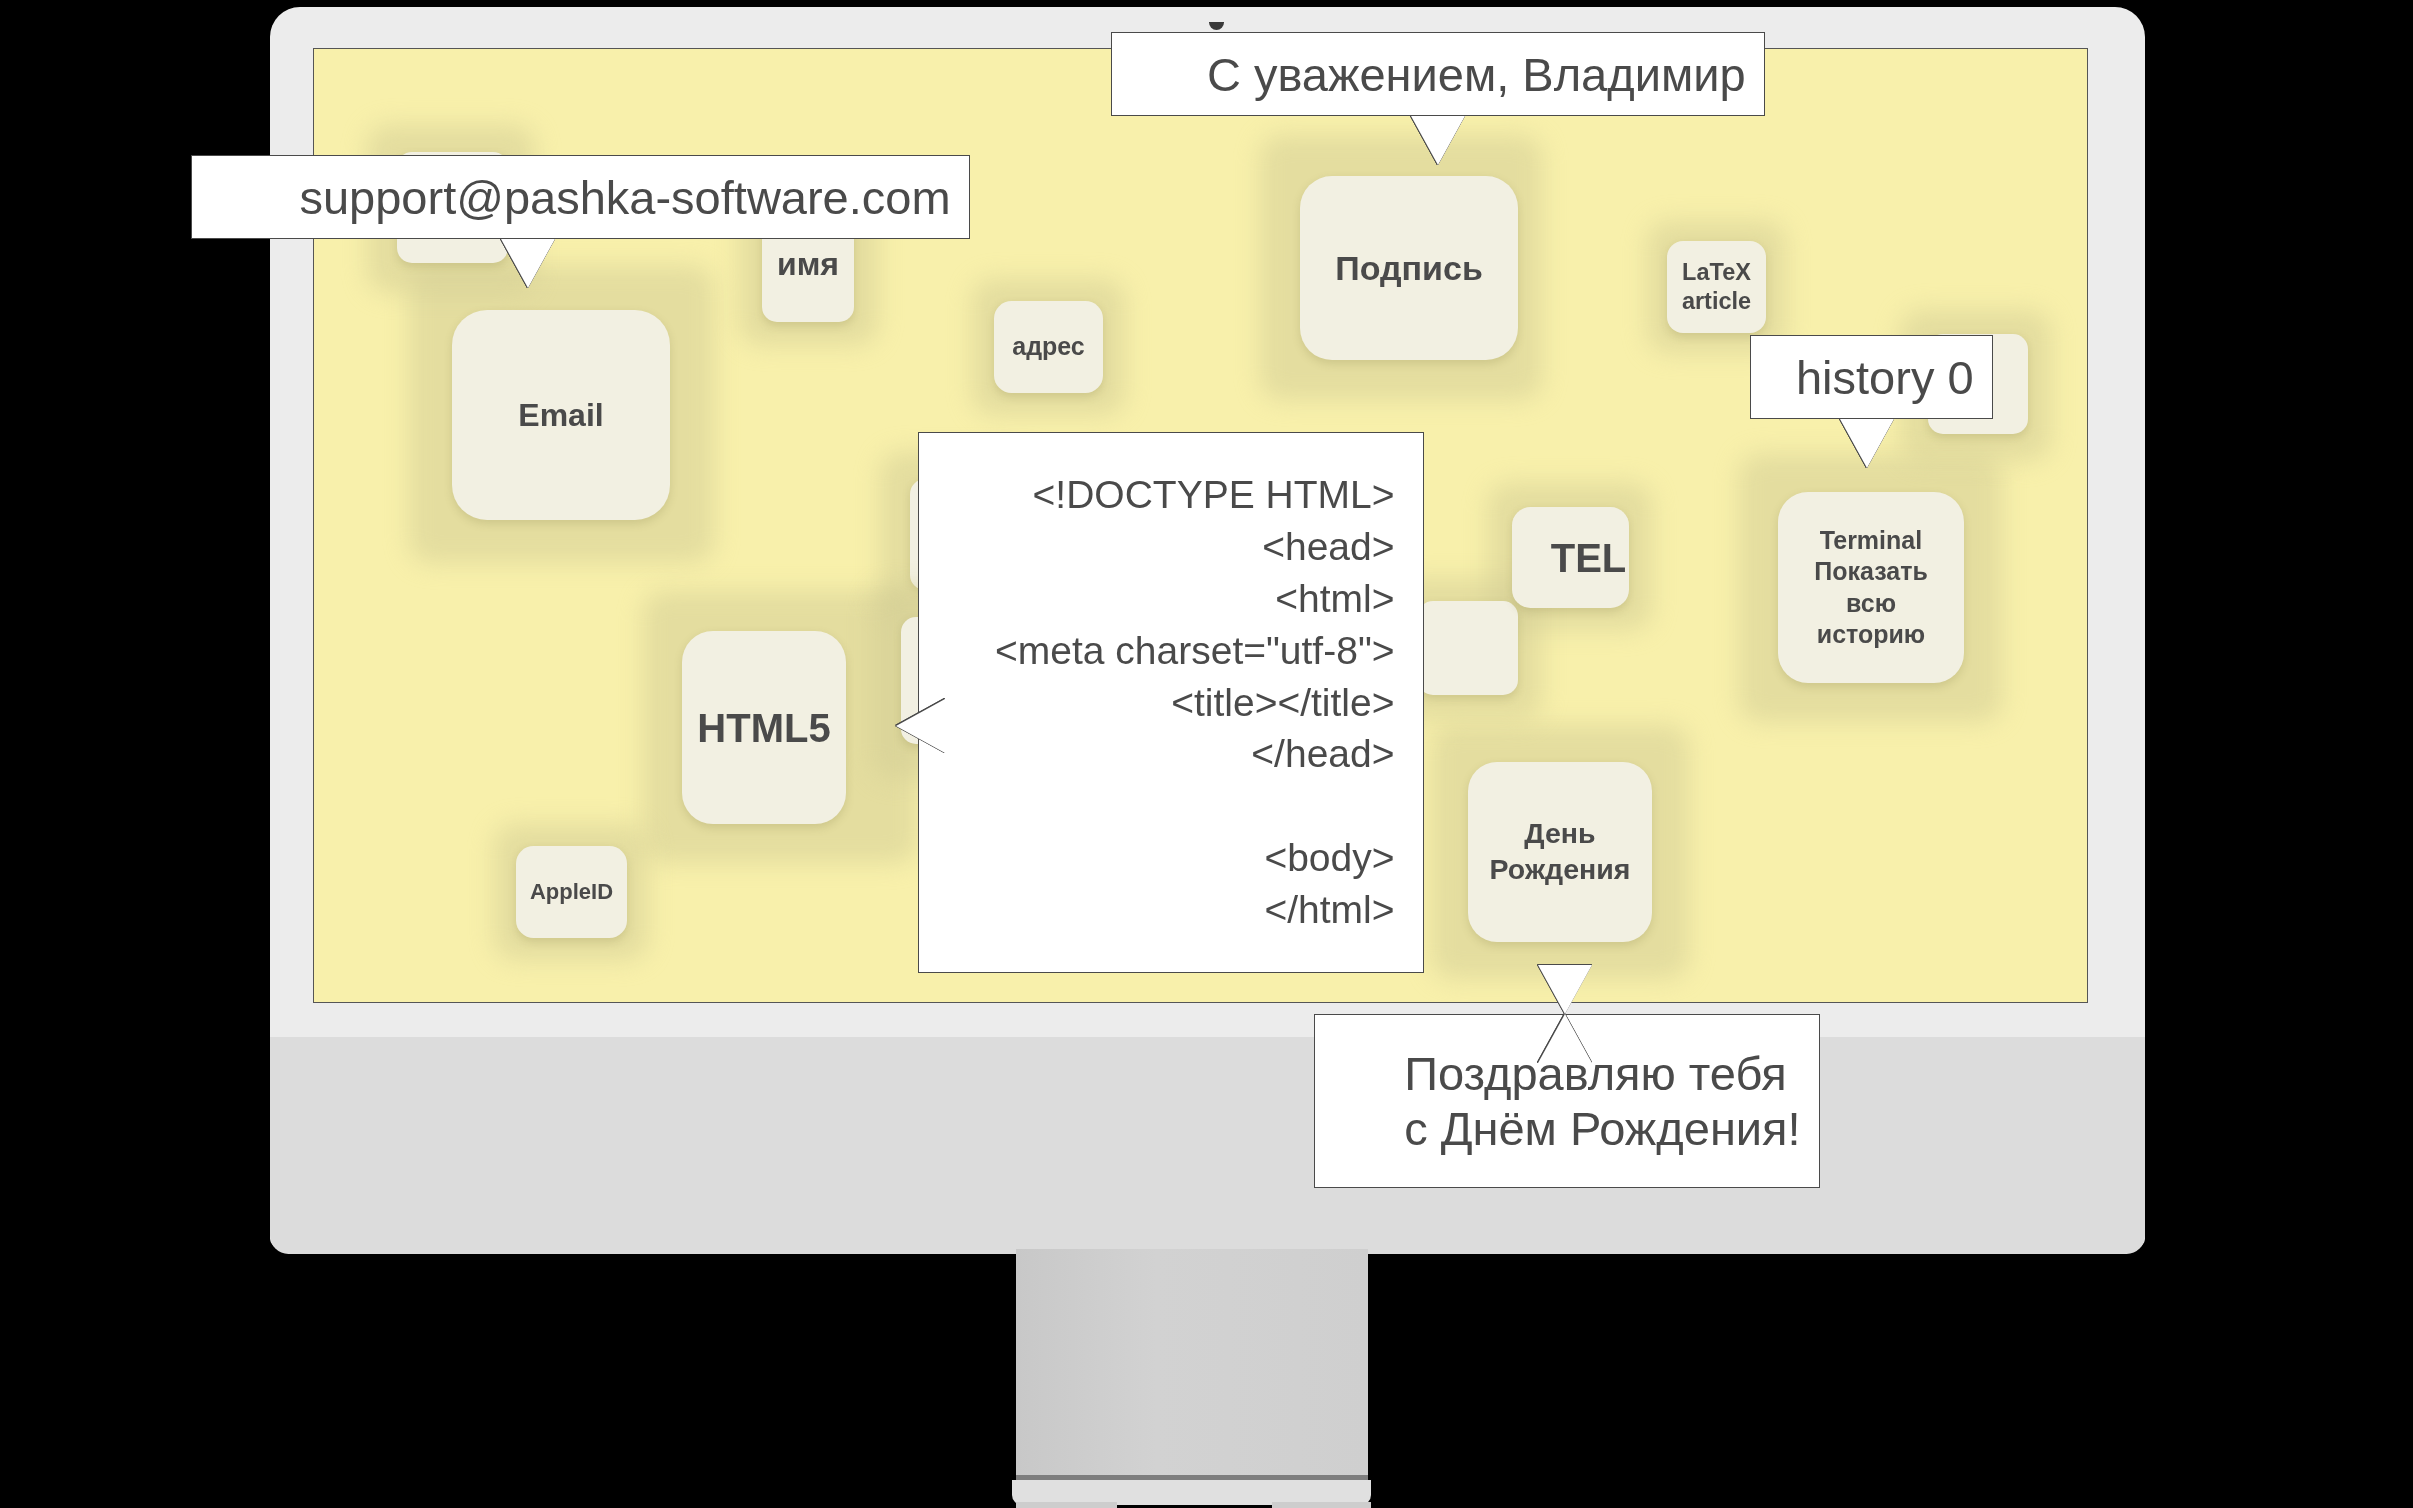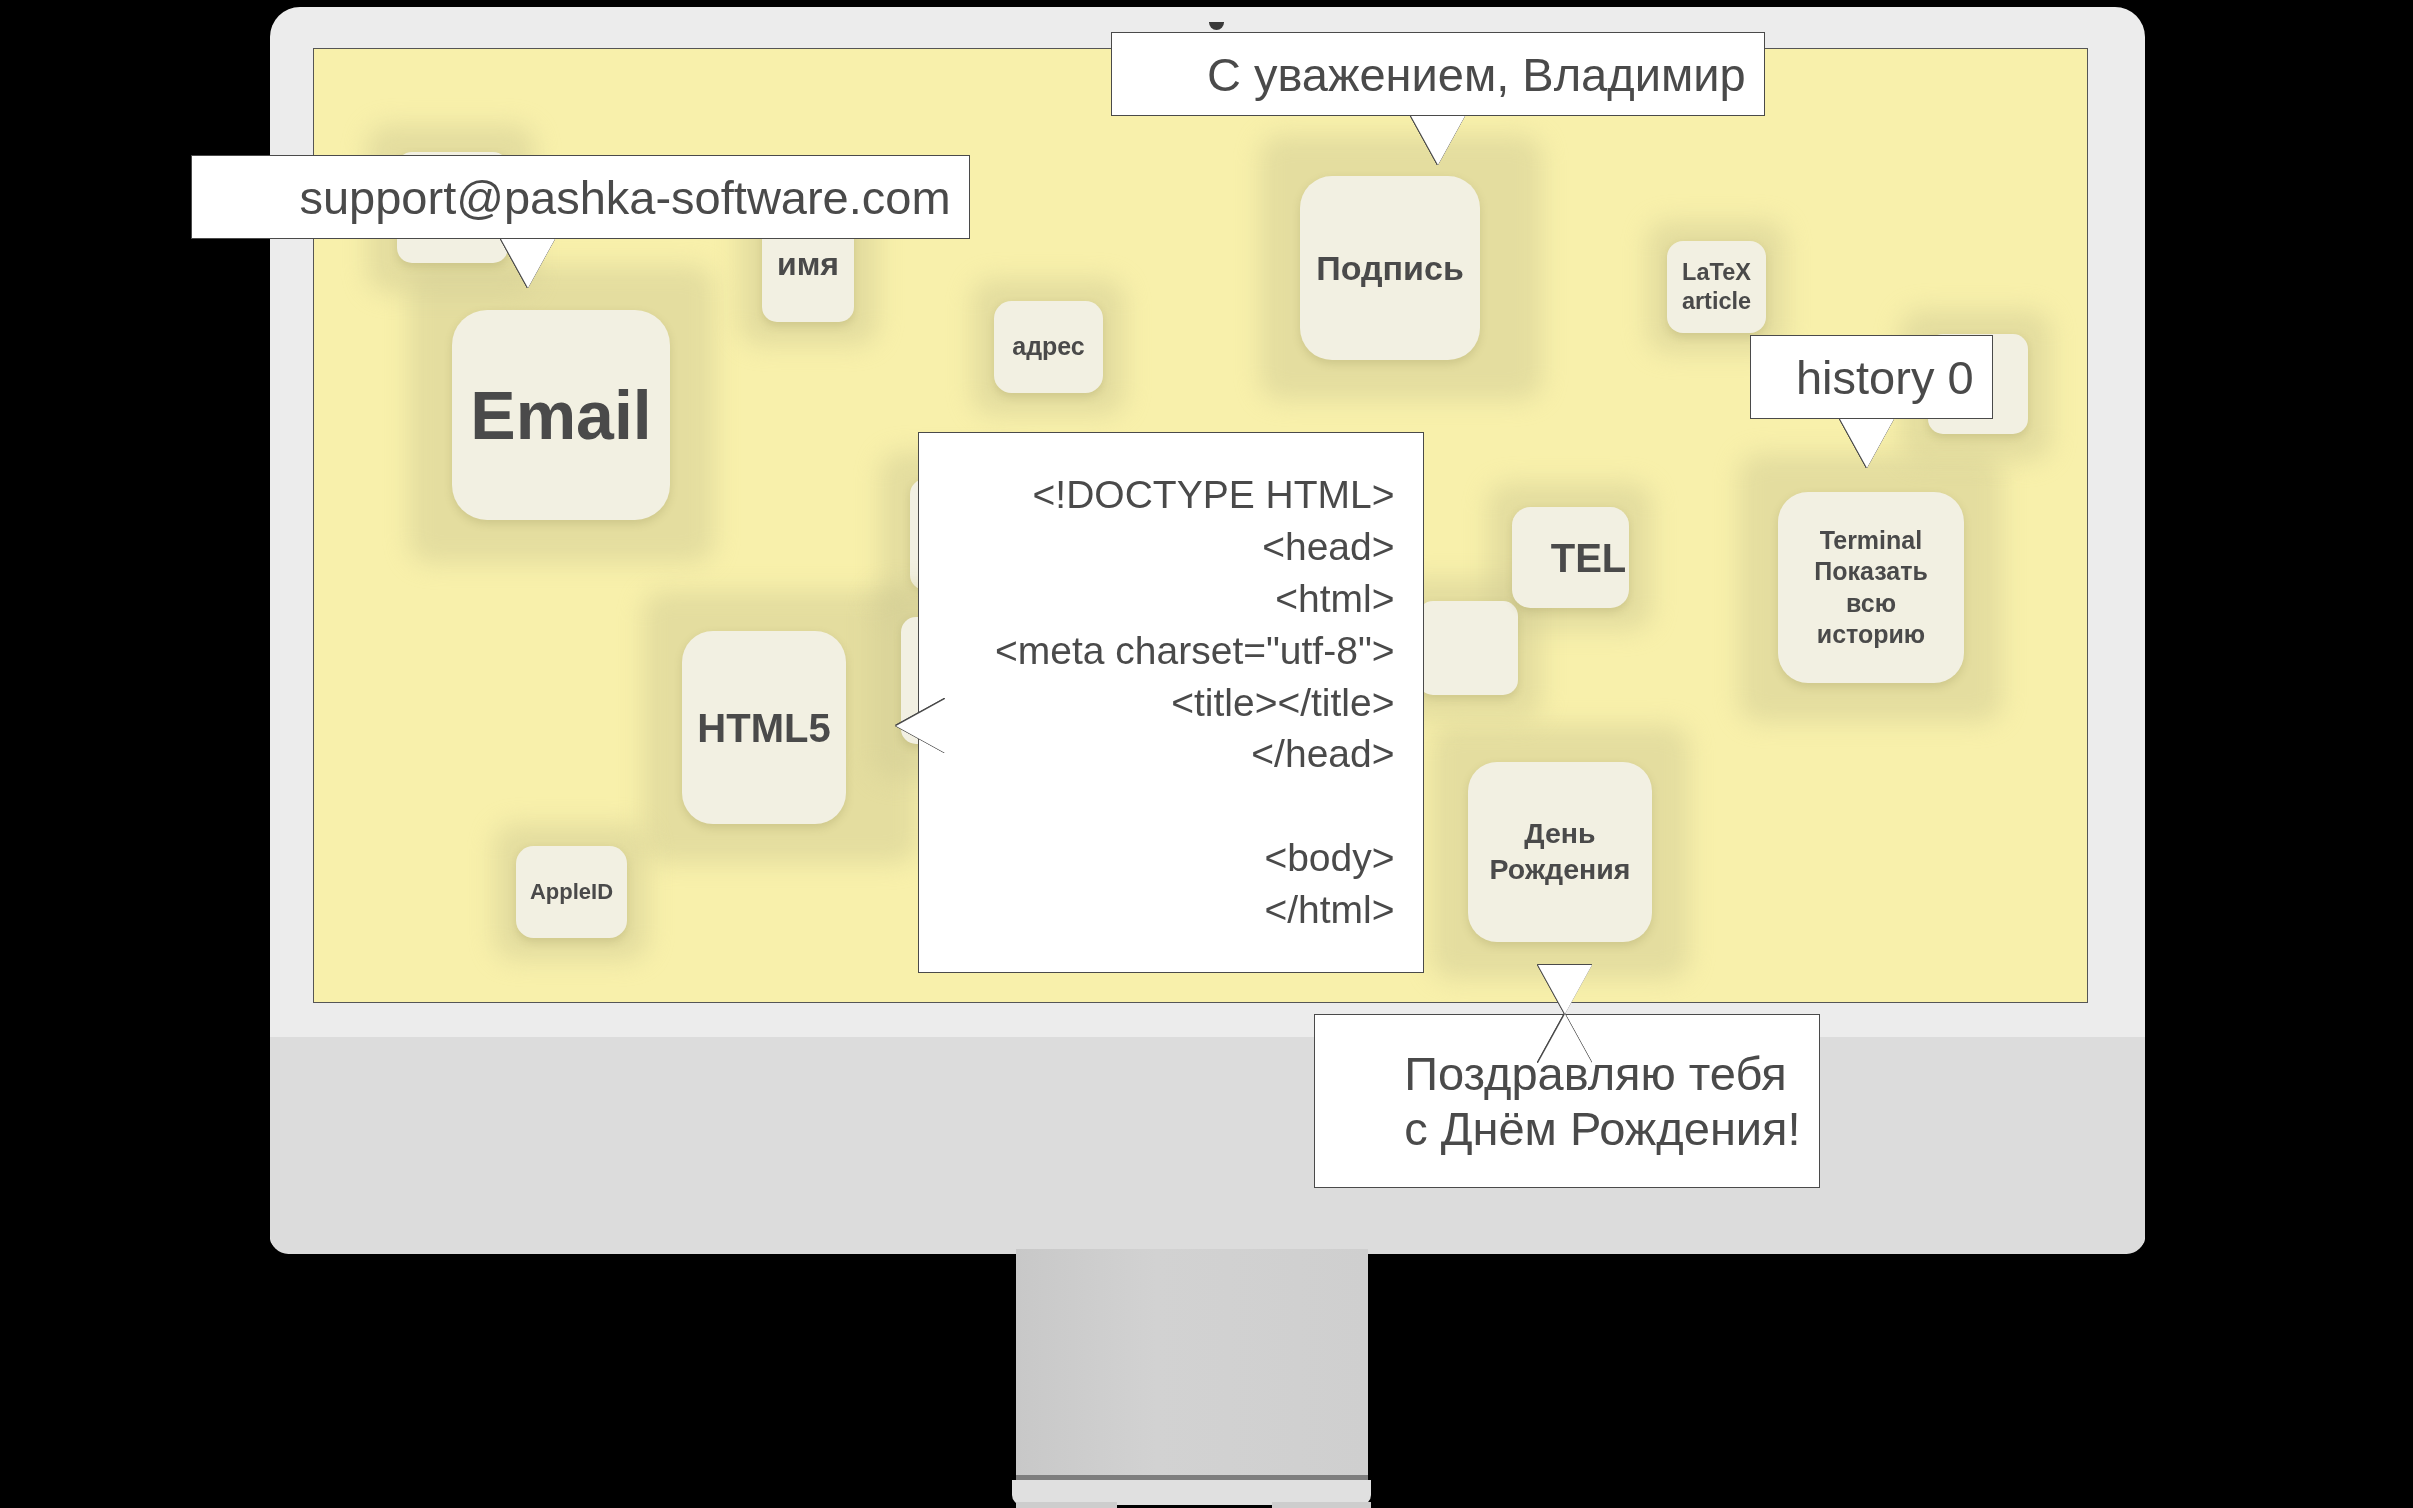--- a/index.html
+++ b/index.html
@@ -182,30 +182,30 @@
       <div class="glow" style="left: 566px; top: 403px; width: 168px; height: 168px;"></div>
       <div class="card" style="left: 596px; top: 430px; width: 111px; height: 111px;"></div>
       <div class="glow" style="left: 557px; top: 537px; width: 168px; height: 193px;"></div>
       <div class="card" style="left: 587px; top: 568px; width: 111px; height: 127px;"></div>
       <div class="glow" style="left: 1077px; top: 529px; width: 151px; height: 142px;"></div>
       <div class="card" style="left: 1104px; top: 552px; width: 100px; height: 94px;"></div>
       <div class="glow" style="left: 1586px; top: 261px; width: 151px; height: 151px;"></div>
       <div class="card" style="left: 1614px; top: 285px; width: 100px; height: 100px;"></div>
     </div>
   <div id="cards-layer">
-      <div class="card" style="left: 138px; top: 261px; width: 218px; height: 210px; font-size: 68px; border-radius: 35px;">
+      <div class="card" style="left: 138px; top: 261px; width: 218px; height: 210px; font-size: 32px; border-radius: 35px;">
         <span style="white-space: pre-line;">Email</span>
       </div>
       <div class="card" style="left: 448px; top: 156px; width: 92px; height: 117px; font-size: 32px; border-radius: 15px;">
         <span style="white-space: pre-line;">имя</span>
       </div>
       <div class="card" style="left: 680px; top: 252px; width: 109px; height: 92px; font-size: 25px; border-radius: 17.6px;">
         <span style="white-space: pre-line;">адрес</span>
       </div>
-      <div class="card" style="left: 986px; top: 127px; width: 180px; height: 184px; font-size: 34px; border-radius: 32px;">
+      <div class="card" style="left: 986px; top: 127px; width: 218px; height: 184px; font-size: 34px; border-radius: 32px;">
         <span style="white-space: pre-line;">Подпись</span>
       </div>
       <div class="card" style="left: 1353px; top: 192px; width: 99px; height: 92px; font-size: 23.5px; border-radius: 16px;">
         <span style="white-space: pre-line;">LaTeX
 article</span>
       </div>
       <div class="card" style="left: 1198px; top: 458px; width: 117px; height: 101px; font-size: 40px; border-radius: 18.4px;">
         <span style="white-space: pre-line; margin-left: 36px;">TEL</span>
       </div>
       <div class="card" style="left: 1464px; top: 443px; width: 186px; height: 191px; font-size: 25px; border-radius: 30px;">

